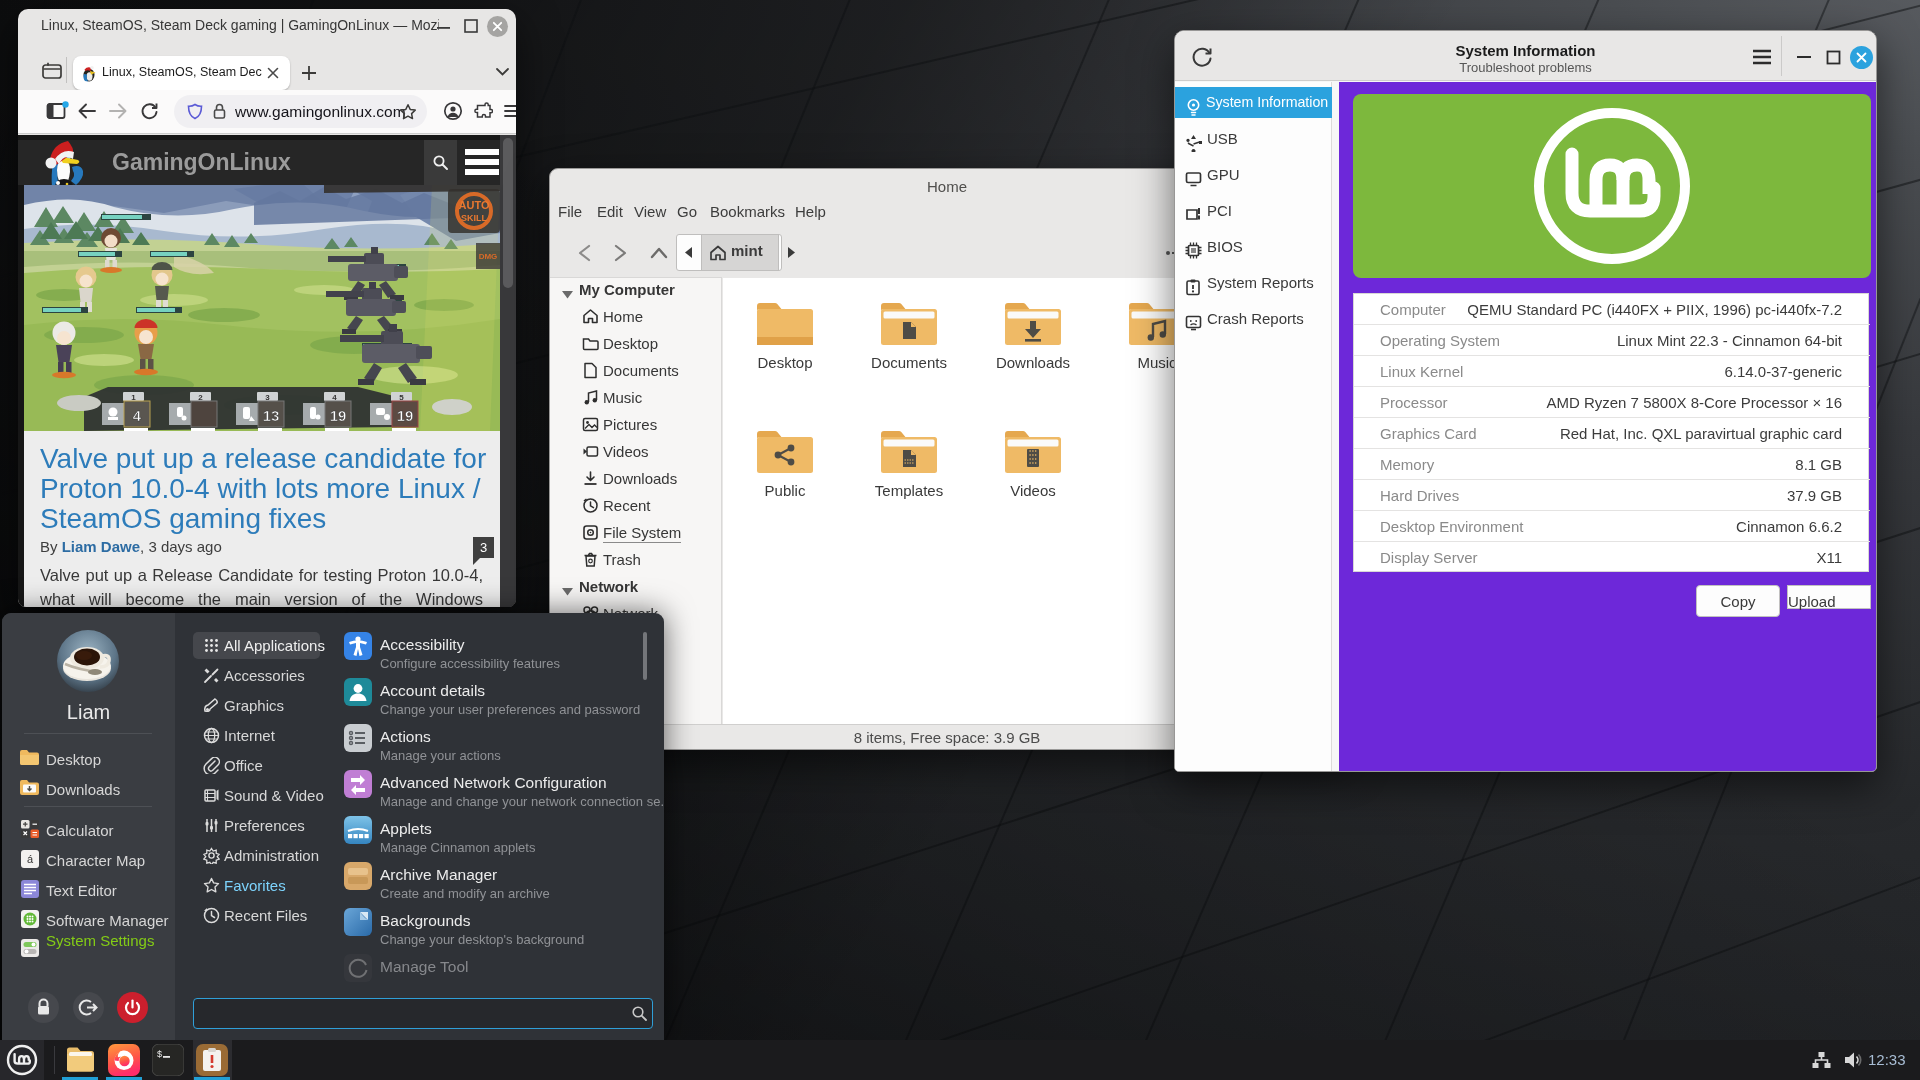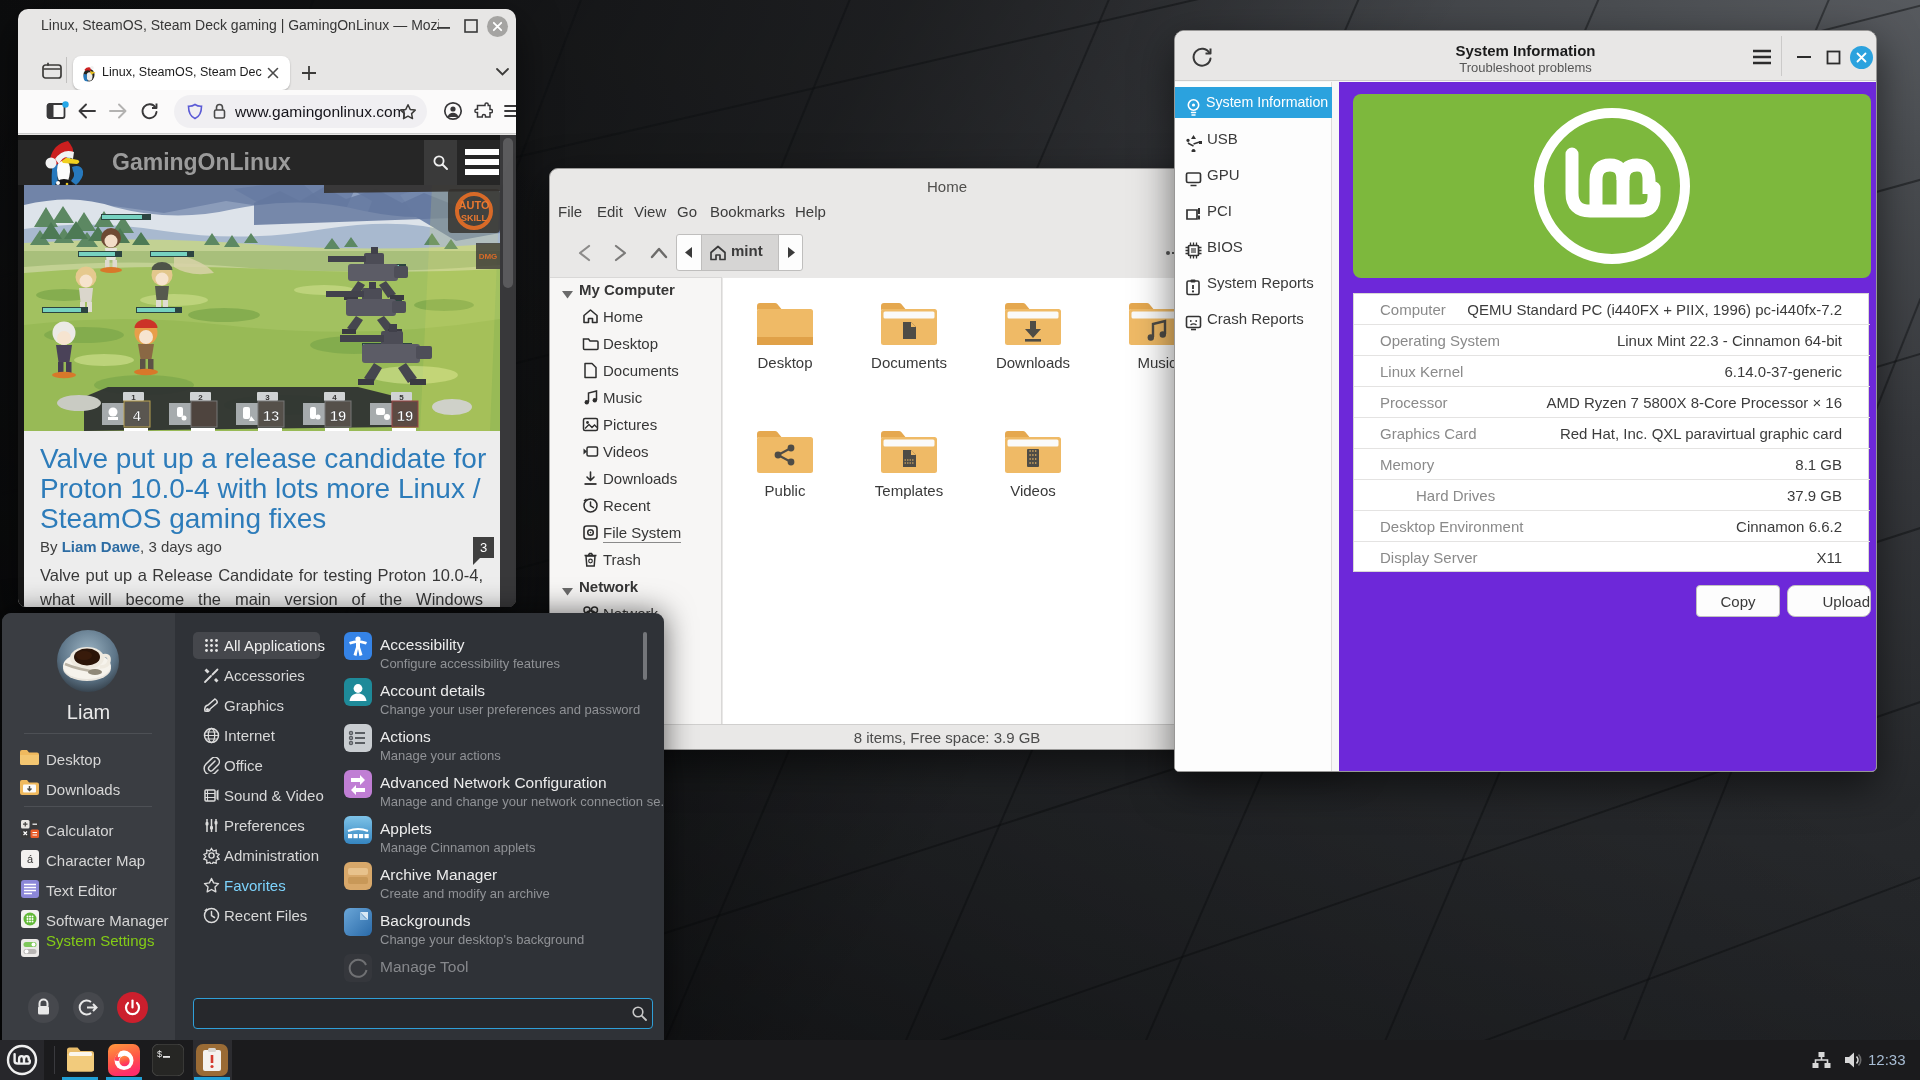--- a/index.html
+++ b/index.html
@@ -403,21 +403,21 @@
       <span class="abs" style="left:127px;">Go</span>
       <span class="abs" style="left:160px;">Bookmarks</span>
       <span class="abs" style="left:245px;">Help</span>
   </div>
   <div class="abs" style="left:0;top:60px;width:794px;height:48px;">
     <svg class="abs" style="left:12px;top:7px" width="110" height="34" viewBox="0 0 110 34">
       <path d="M27 10 L18 17 L27 24" fill="none" stroke="#8c8b8a" stroke-width="2.2" stroke-linecap="round" stroke-linejoin="round"></path>
       <path d="M54 10 L63 17 L54 24" fill="none" stroke="#7c7b7a" stroke-width="2.2" stroke-linecap="round" stroke-linejoin="round"></path>
       <path d="M90 21 L97 13 L104 21" fill="none" stroke="#6c6b6a" stroke-width="2.4" stroke-linecap="round" stroke-linejoin="round"></path>
     </svg>
-    <div class="abs" style="left:126px;top:5px;width:127px;height:37px;background:#fdfdfd;border:1px solid #bfbebd;border-radius:3px;">
+    <div class="abs" style="left:126px;top:5px;width:106px;height:37px;background:#fdfdfd;border:1px solid #bfbebd;border-radius:3px;">
       <div class="abs" style="left:24px;top:0;width:78px;height:35px;background:#d6d5d4;border-left:1px solid #bfbebd;border-right:1px solid #bfbebd;"></div>
       <svg class="abs" style="left:6px;top:11px" width="12" height="13" viewBox="0 0 12 13">
           <path d="M9 1 L2 6.5 L9 12z" fill="#3a3a3a"></path>
         </svg>
       <svg class="abs" style="left:32px;top:9px" width="18" height="18" viewBox="0 0 18 18">
           <path d="M2 8.5 L9 2.5 L16 8.5 V15.5 H11 V11 H7 V15.5 H2z" fill="none" stroke="#3a3a3a" stroke-width="1.7" stroke-linejoin="round"></path>
         </svg>
       <div class="abs" style="left:54px;top:7px;font-size:15px;font-weight:bold;color:#3c3c3c;">mint</div>
       <svg class="abs" style="left:108px;top:11px" width="12" height="13" viewBox="0 0 12 13">
           <path d="M3 1 L10 6.5 L3 12z" fill="#3a3a3a"></path>
@@ -654,31 +654,31 @@
       <div class="abs" style="left:0px;top:92px;width:516px;border-top:1px solid #e4e3e2;"></div>
       <div class="abs" style="left:26px;top:100px;color:#8a8a8a;">Processor</div>
         <div class="abs" style="right:26px;top:100px;color:#3c3c3c;">AMD Ryzen 7 5800X 8-Core Processor × 16</div>
       <div class="abs" style="left:0px;top:123px;width:516px;border-top:1px solid #e4e3e2;"></div>
       <div class="abs" style="left:26px;top:131px;color:#8a8a8a;">Graphics Card</div>
         <div class="abs" style="right:26px;top:131px;color:#3c3c3c;">Red Hat, Inc. QXL paravirtual graphic card</div>
       <div class="abs" style="left:0px;top:154px;width:516px;border-top:1px solid #e4e3e2;"></div>
       <div class="abs" style="left:26px;top:162px;color:#8a8a8a;">Memory</div>
         <div class="abs" style="right:26px;top:162px;color:#3c3c3c;">8.1 GB</div>
       <div class="abs" style="left:0px;top:185px;width:516px;border-top:1px solid #e4e3e2;"></div>
-      <div class="abs" style="left:26px;top:193px;color:#8a8a8a;margin-left:36px;">Hard Drives</div>
+      <div class="abs" style="left:26px;top:193px;color:#8a8a8a;">Hard Drives</div>
         <div class="abs" style="right:26px;top:193px;color:#3c3c3c;">37.9 GB</div>
       <div class="abs" style="left:0px;top:216px;width:516px;border-top:1px solid #e4e3e2;"></div>
       <div class="abs" style="left:26px;top:224px;color:#8a8a8a;">Desktop Environment</div>
         <div class="abs" style="right:26px;top:224px;color:#3c3c3c;">Cinnamon 6.6.2</div>
       <div class="abs" style="left:0px;top:247px;width:516px;border-top:1px solid #e4e3e2;"></div>
       <div class="abs" style="left:26px;top:255px;color:#8a8a8a;">Display Server</div>
         <div class="abs" style="right:26px;top:255px;color:#3c3c3c;">X11</div>
     </div>
     <div class="abs" style="left:357px;top:503px;width:84px;height:32px;background:#fdfdfd;border:1px solid #c2c1c0;border-radius:4px;text-align:center;line-height:31px;font-size:15px;color:#3a3a3a;">Copy</div>
-    <div class="abs" style="left:448px;top:503px;width:84px;height:32px;background:#fdfdfd;border:1px solid #c2c1c0;border-radius:8px;text-align:right;line-height:31px;font-size:15px;color:#3a3a3a;">Upload</div>
+    <div class="abs" style="left:448px;top:503px;width:84px;height:24px;background:#fdfdfd;border:1px solid #c2c1c0;border-radius:0;text-align:left;line-height:31px;font-size:15px;color:#3a3a3a;">Upload</div>
   </div>
 </div>
 <div class="win" id="menu">
   <div class="abs" style="left:0;top:0;width:173px;height:427px;background:#3a3d42;"></div>
   <svg class="abs" style="left:55px;top:17px" width="62" height="62" viewBox="0 0 62 62">
     <defs>
         <radialGradient id="cupbg" cx="0.5" cy="0.35" r="0.8">
           <stop offset="0" stop-color="#9ab2c2"></stop>
           <stop offset="0.55" stop-color="#5e7689"></stop>
           <stop offset="1" stop-color="#1d2126"></stop>

